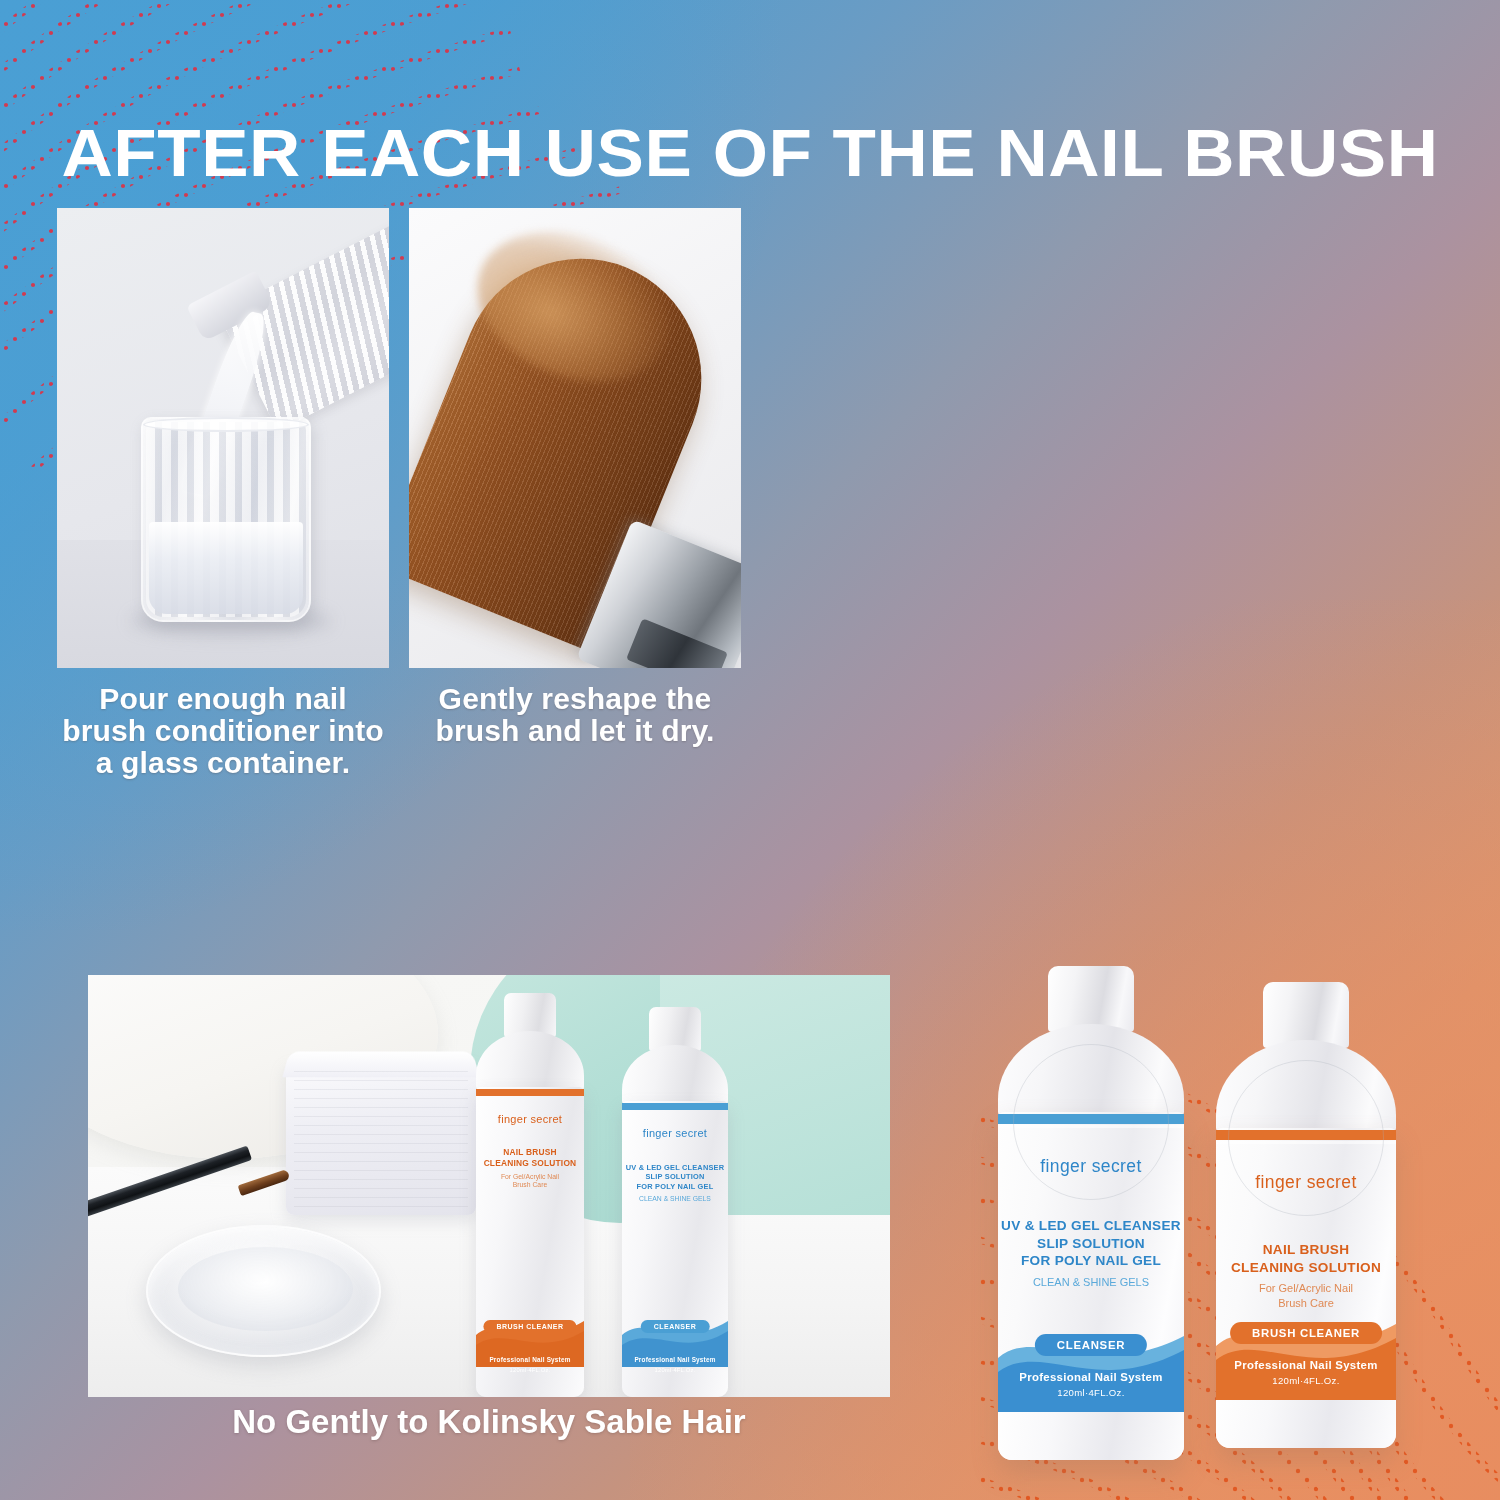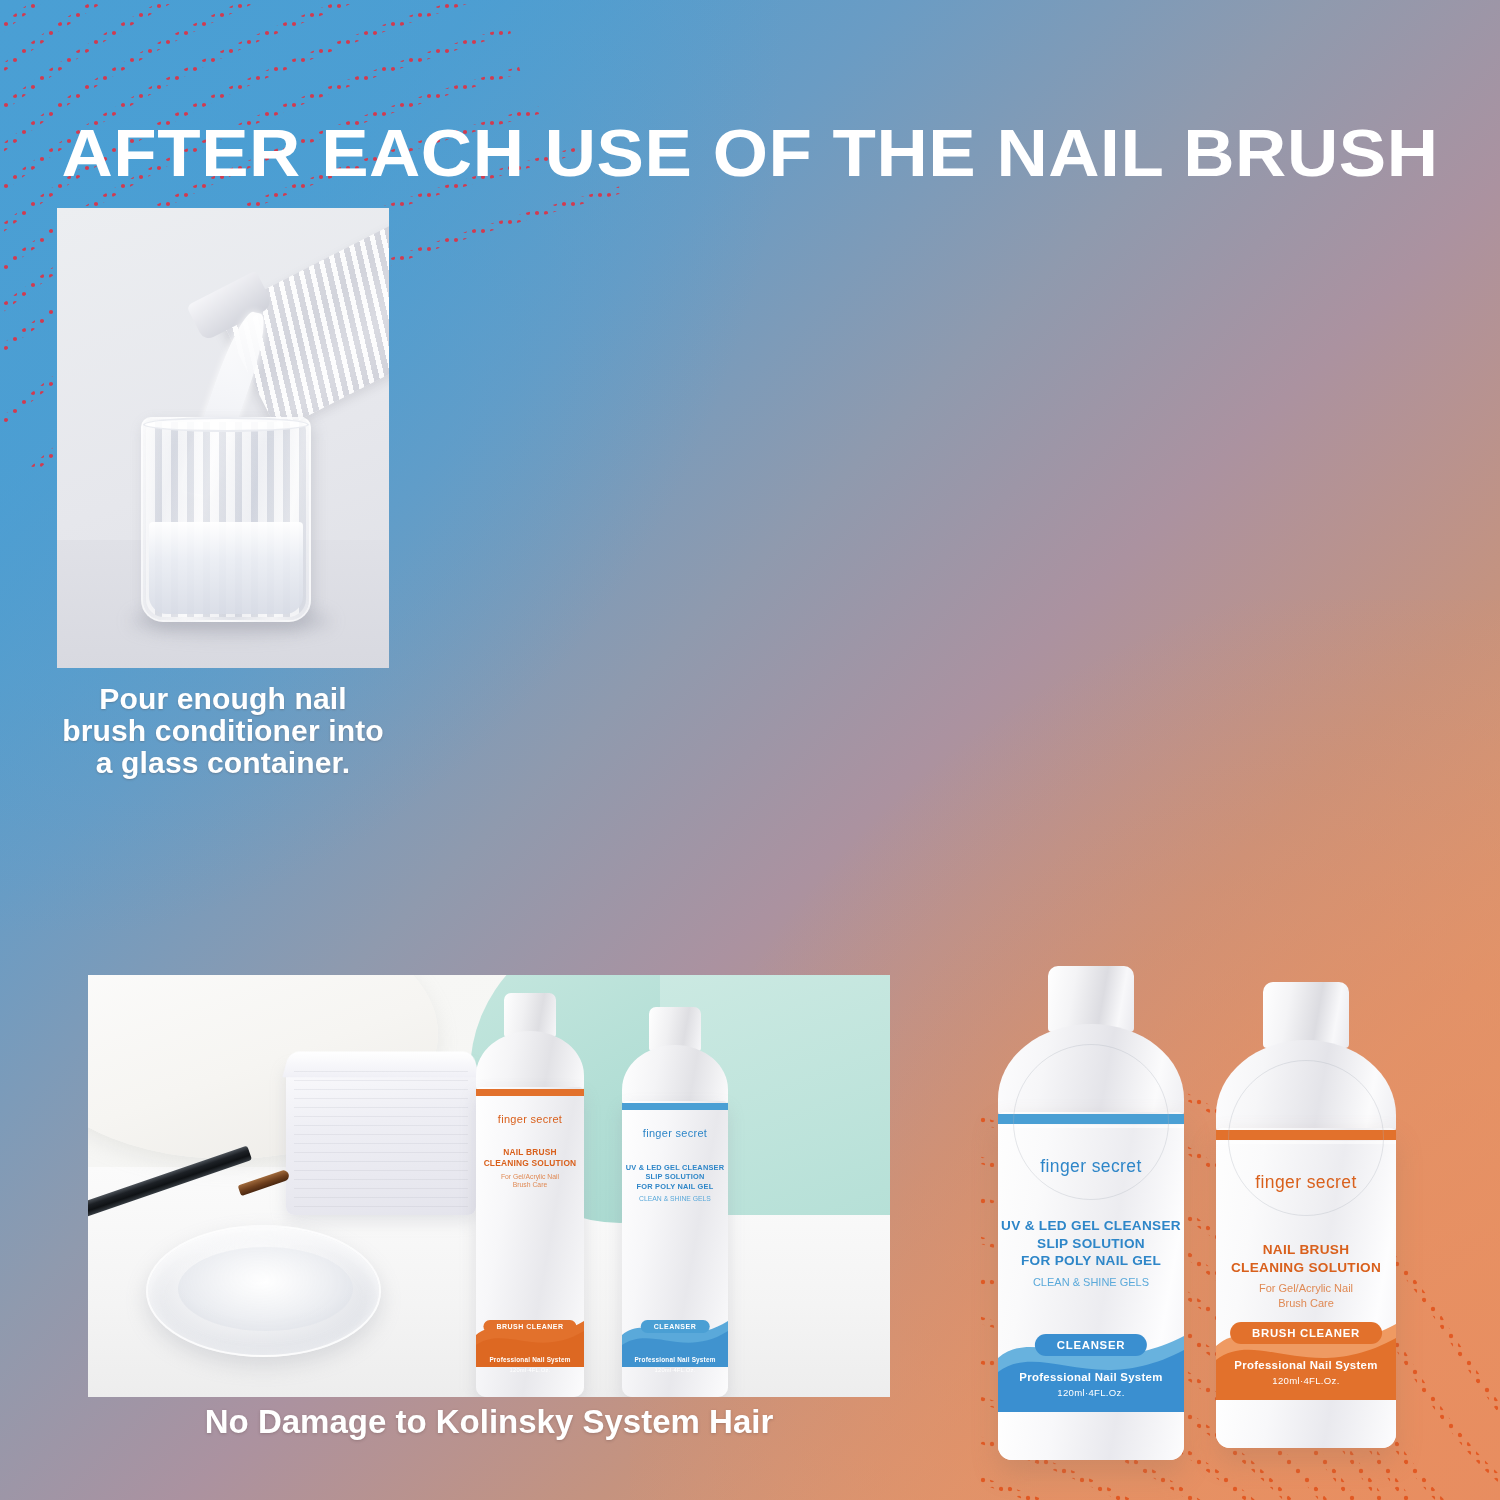--- a/index.html
+++ b/index.html
@@ -488,20 +488,32 @@
         <div class="p1-glassribs"></div>
         <div class="p1-liquid"></div>
         <div class="p1-rim"></div>
       </div>
     </div>
     <div class="step-caption">Pour enough nail brush conditioner into a glass container.</div>
   </div>
 
 
 
+  <div class="step">
+    <div class="step-photo">
+      <div class="p4-bg"></div>
+      <div class="p4-head">
+        <div class="p4-strands"></div>
+        <div class="p4-tipsoft"></div>
+      </div>
+      <div class="p4-ferrule"></div>
+      <div class="p4-ferrule-dark"></div>
+    </div>
+    <div class="step-caption">Gently reshape the brush and let it dry.</div>
+  </div>
 
 </div>
 
 <div id="bottom-photo">
   <div class="bp-table"></div>
   <div class="bp-mint"></div>
   <div class="bp-mint2"></div>
   <div class="bp-white-ell"></div>
 
   <div class="bp-pads">
@@ -555,21 +567,21 @@
       <div class="mb-title" style="margin-top:0;color:#2e86c8;font-size:7.4px;">FOR POLY NAIL GEL</div>
       <div class="mb-sub" style="color:#5aa9da;">CLEAN &amp; SHINE GELS</div>
     </div>
     <div class="mb-badge" style="background:#4a9fd4;">CLEANSER</div>
     <div class="mb-foot-txt">Professional Nail System</div>
     <div class="mb-foot-txt2">120ml·4FL.Oz.</div>
   </div>
 </div>
 
 <div id="tagline">
-  <div>No Damage to Kolinsky System Hair</div>
+  <div>No Gently to Kolinsky Sable Hair</div>
 </div>
 
 <div class="big-bottle" style="left:998px; top:966px; width:186px; height:494px;">
   <div class="bb-cap"></div>
   <div class="bb-shoulder"></div>
   <div class="bb-body"></div>
   <div class="bb-stripe" style="background:#4a9fd4;"></div>
   <div class="bb-bottom"></div>
   <div class="bb-wave">
     <svg viewBox="0 0 186 98" preserveAspectRatio="none" style="width:100%;height:100%;">

